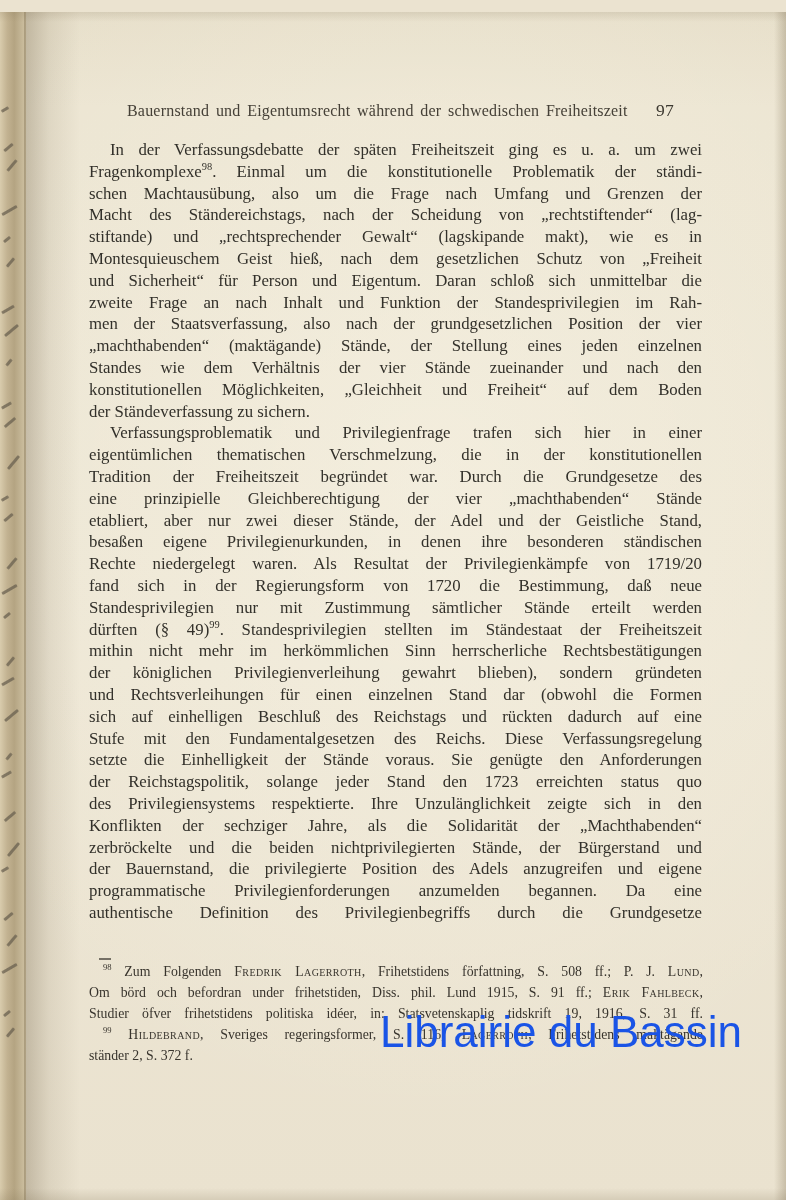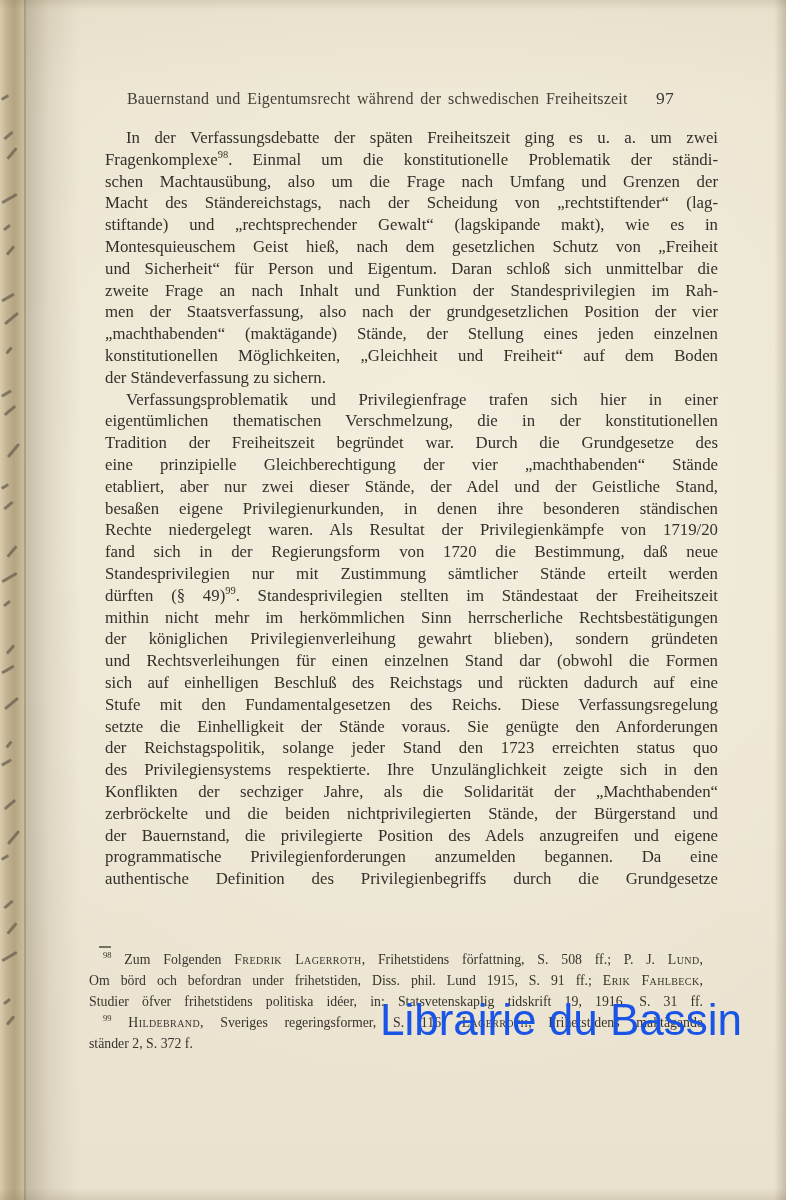--- a/index.html
+++ b/index.html
@@ -8,20 +8,21 @@
     font-family:"Liberation Serif", serif;
     background:#ebe3d0;
     position:relative;
     overflow:hidden;
   }
   .scan{
     position:absolute;inset:0;
     background:
       radial-gradient(120% 90% at 55% 40%, rgba(255,252,240,0.35), rgba(0,0,0,0) 60%),
       linear-gradient(180deg,#e7dfca 0%, #ece5d2 8%, #ede6d4 55%, #eae2cf 100%);
+    margin-top: 12px;
   }
   
   .gutter{
     position:absolute;left:0;top:0;width:26px;height:1200px;
     background:linear-gradient(90deg,#d9ccad 0%, #c2b291 28%, #b4a482 55%, #cfc2a3 100%);
   }
   .gutter-shadow{
     position:absolute;left:24px;top:0;width:56px;height:1200px;
     background:linear-gradient(90deg, rgba(96,80,52,0.30), rgba(96,80,52,0.10) 45%, rgba(96,80,52,0) 100%);
   }
@@ -50,21 +51,21 @@
     display:flex;align-items:baseline;
     color:#454037;
     font-size:16px;
     letter-spacing:0.2px;
     word-spacing:2.5px;
   }
   .header .title{flex:0 0 auto;margin-left:39px;}
   .header .pageno{margin-left:auto;margin-right:28px;font-size:17.5px;color:#3d3931;}
   
   .bodytext{
-    position:absolute;left:105px;top:127px;width:613px;
+    position:absolute;left:89px;top:127px;width:613px;
     color:#32302a;
     font-size:16.8px;
     line-height:21.8px;
   }
   .line{
     text-align:justify;
     text-align-last:justify;
     height:21.8px;
     overflow:hidden;
   }
@@ -152,20 +153,21 @@
       <div class="line indent">In der Verfassungsdebatte der späten Freiheitszeit ging es u. a. um zwei</div>
       <div class="line"><span>Fragenkomplexe</span><sup class="fnref">98</sup><span>. Einmal um die konstitutionelle Problematik der ständi-</span></div>
       <div class="line">schen Machtausübung, also um die Frage nach Umfang und Grenzen der</div>
       <div class="line">Macht des Ständereichstags, nach der Scheidung von „rechtstiftender“ (lag-</div>
       <div class="line">stiftande) und „rechtsprechender Gewalt“ (lagskipande makt), wie es in</div>
       <div class="line">Montesquieuschem Geist hieß, nach dem gesetzlichen Schutz von „Freiheit</div>
       <div class="line">und Sicherheit“ für Person und Eigentum. Daran schloß sich unmittelbar die</div>
       <div class="line">zweite Frage an nach Inhalt und Funktion der Standesprivilegien im Rah-</div>
       <div class="line">men der Staatsverfassung, also nach der grundgesetzlichen Position der vier</div>
       <div class="line">„machthabenden“ (maktägande) Stände, der Stellung eines jeden einzelnen</div>
+      <div class="line">Standes wie dem Verhältnis der vier Stände zueinander und nach den</div>
       <div class="line">konstitutionellen Möglichkeiten, „Gleichheit und Freiheit“ auf dem Boden</div>
       <div class="line lastline">der Ständeverfassung zu sichern.</div>
       <div class="line indent">Verfassungsproblematik und Privilegienfrage trafen sich hier in einer</div>
       <div class="line">eigentümlichen thematischen Verschmelzung, die in der konstitutionellen</div>
       <div class="line">Tradition der Freiheitszeit begründet war. Durch die Grundgesetze des</div>
       <div class="line">eine prinzipielle Gleichberechtigung der vier „machthabenden“ Stände</div>
       <div class="line">etabliert, aber nur zwei dieser Stände, der Adel und der Geistliche Stand,</div>
       <div class="line">besaßen eigene Privilegienurkunden, in denen ihre besonderen ständischen</div>
       <div class="line">Rechte niedergelegt waren. Als Resultat der Privilegienkämpfe von 1719/20</div>
       <div class="line">fand sich in der Regierungsform von 1720 die Bestimmung, daß neue</div>

